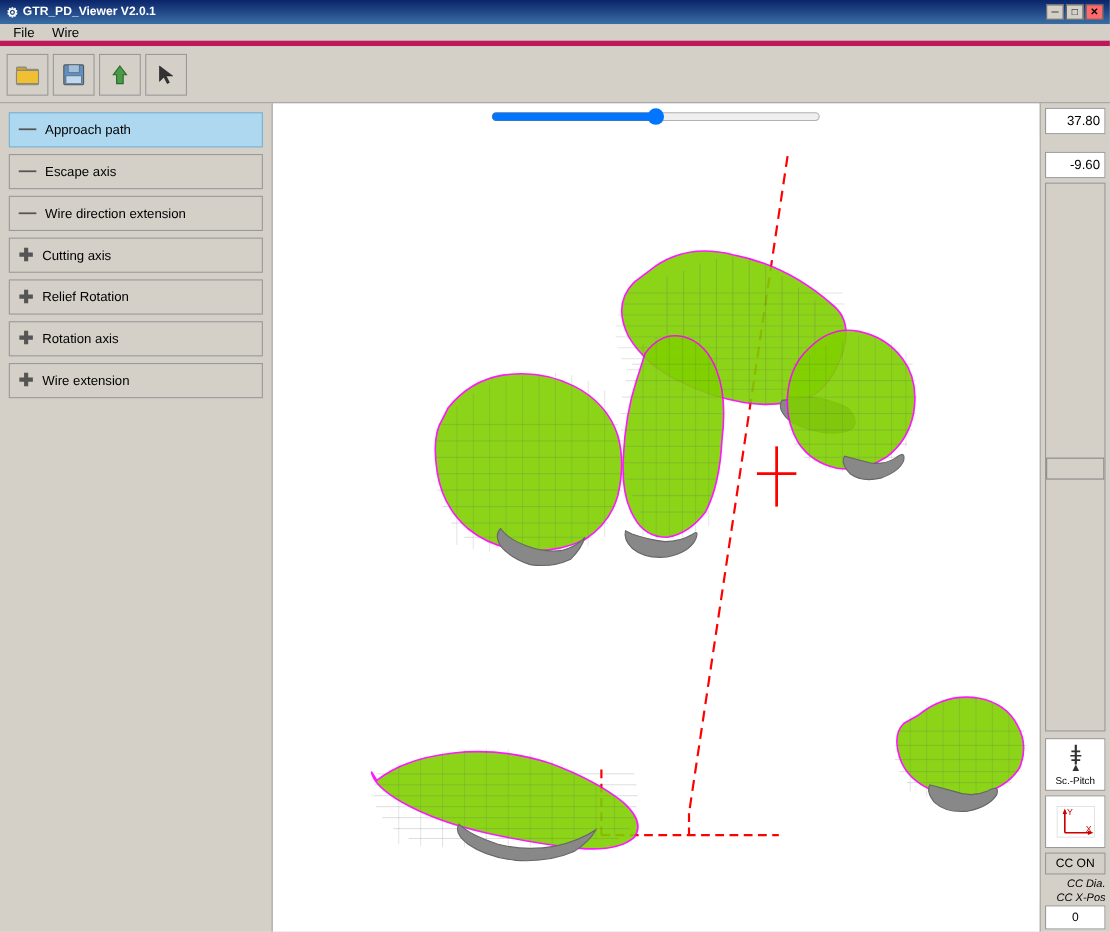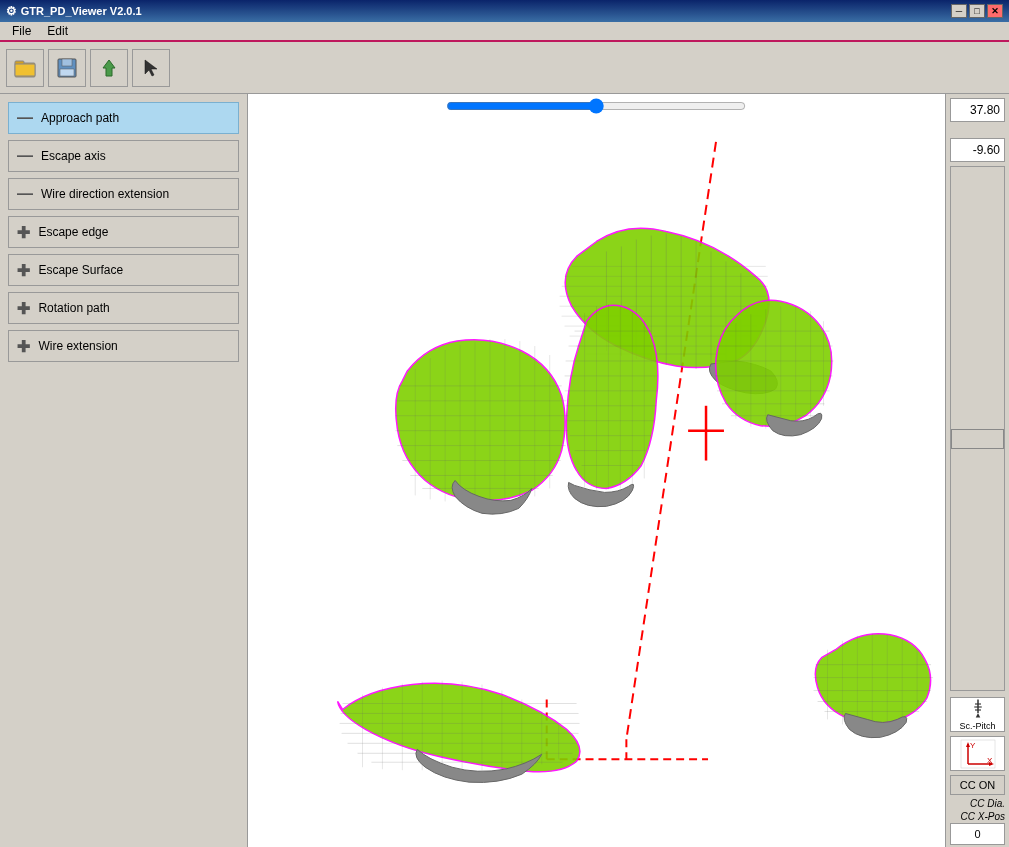--- a/index.html
+++ b/index.html
@@ -27,21 +27,21 @@
       font-size: 9px; color: #000; cursor: pointer;
     }
 
     
     #menu-bar {
       height: 20px;
       background: #d4d0c8;
       display: flex;
       align-items: center;
       padding: 0 4px;
-      border-bottom: 2px solid #be185d;
+      border-bottom: 5px solid #be185d;
       font-size: 12px;
     }
     .menu-item { padding: 2px 8px; cursor: pointer; }
 
     
     #toolbar {
       height: 52px;
       background: #d4d0c8;
       display: flex;
       align-items: center;
@@ -129,21 +129,21 @@
       background: #d4d0c8;
       border: 1px solid #888;
       position: absolute;
       top: 50%;
     }
 
     .right-icon-btn {
       background: white;
       border: 1px solid #999;
       margin: 2px 4px;
-      height: 35px;
+      height: 48px;
       display: flex;
       flex-direction: column;
       align-items: center;
       justify-content: center;
       cursor: pointer;
       font-size: 9px;
       gap: 2px;
     }
     .right-text-btn {
       background: #d4d0c8;
@@ -203,21 +203,21 @@
   </div>
   <div id="title-bar-controls">
     <div class="title-btn">─</div>
     <div class="title-btn">□</div>
     <div class="title-btn" style="background:#ff6b6b;">✕</div>
   </div>
 </div>
 
 <div id="menu-bar">
   <span class="menu-item">File</span>
-  <span class="menu-item">Edit</span>
+  <span class="menu-item">Wire</span>
 </div>
 
 <div id="toolbar">
   <div class="toolbar-btn" title="Open">
     <svg width="24" height="24" viewBox="0 0 24 24">
       <rect x="2" y="7" width="20" height="14" rx="1" fill="#d4a020" stroke="#888" stroke-width="1"></rect>
       <rect x="2" y="5" width="9" height="4" rx="1" fill="#d4a020" stroke="#888" stroke-width="1"></rect>
       <rect x="2" y="8" width="20" height="12" rx="1" fill="#f0c030" stroke="#888" stroke-width="1"></rect>
     </svg>
   </div>
@@ -250,29 +250,29 @@
     <div class="panel-btn">
       <span class="minus-icon">—</span>
       <span>Escape axis</span>
     </div>
     <div class="panel-btn">
       <span class="minus-icon">—</span>
       <span>Wire direction extension</span>
     </div>
     <div class="panel-btn">
       <span class="plus-icon">✚</span>
-      <span>Escape edge</span>
+      <span>Cutting axis</span>
     </div>
     <div class="panel-btn">
       <span class="plus-icon">✚</span>
-      <span>Escape Surface</span>
+      <span>Relief Rotation</span>
     </div>
     <div class="panel-btn">
       <span class="plus-icon">✚</span>
-      <span>Rotation path</span>
+      <span>Rotation axis</span>
     </div>
     <div class="panel-btn">
       <span class="plus-icon">✚</span>
       <span>Wire extension</span>
     </div>
   </div>
 
   <div id="canvas-area">
     
     <div id="top-slider">

